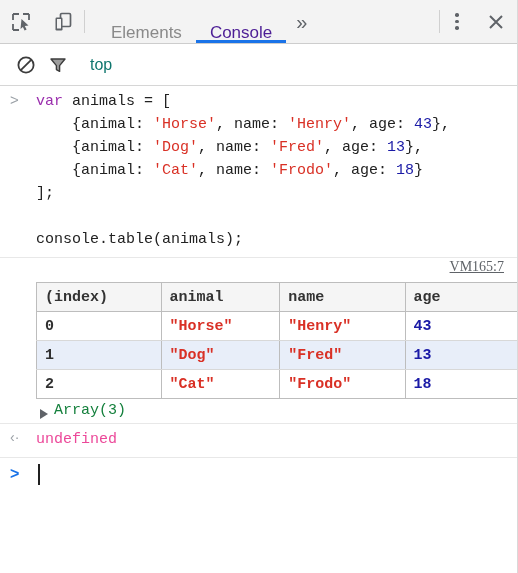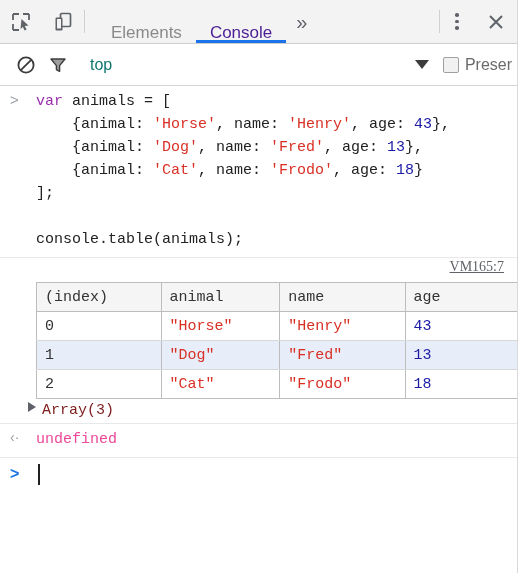--- a/index.html
+++ b/index.html
@@ -221,44 +221,44 @@
     font-size: 15px;
     table-layout: fixed;
     border: 1px solid #bdbdbd;
   }
   table.ctbl th, table.ctbl td {
     border-right: 1px solid #bdbdbd;
     border-bottom: 1px solid #d8d8d8;
     text-align: left;
     padding: 2px 8px;
     height: 24px;
-    font-weight: normal;
+    font-weight: bold;
     overflow: hidden;
     white-space: nowrap;
   }
   table.ctbl th {
     background: #f5f5f5;
     color: #333333;
     border-bottom: 1px solid #bdbdbd;
   }
   table.ctbl th:last-child, table.ctbl td:last-child { border-right: none; }
   table.ctbl tr:last-child td { border-bottom: none; }
   table.ctbl tr.odd td { background: #e8eef9; }
   td.c-idx { color: #303030; }
   td.c-str { color: #d93025; }
   td.c-num { color: #1a1aa6; }
 
   .arr-row {
-    margin-left: 28px;
+    margin-left: 40px;
     margin-top: 3px;
     font-family: "Liberation Mono", monospace;
     font-size: 15px;
-    color: #7f1d1d;
-    display: flex;
-    align-items: flex-start;
+    color: #15803d;
+    display: flex;
+    align-items: flex-end;
     gap: 6px;
     cursor: pointer;
   }
   .tri {
     width: 0; height: 0;
     border-top: 5px solid transparent;
     border-bottom: 5px solid transparent;
     border-left: 8px solid #5f6368;
   }
 
@@ -358,25 +358,20 @@
   <div class="fb-icon">
     <svg width="20" height="20" viewBox="0 0 20 20">
       <path d="M3 4 H17 L11.6 10.6 V16.4 L8.4 14.6 V10.6 Z" fill="#9e9e9e" stroke="#3c3c3c" stroke-width="1.4" stroke-linejoin="round"></path>
     </svg>
   </div>
 
   <div class="context-sel">
     <span>top</span>
   </div>
 
-  <div class="fb-right">
-    <div class="caret"></div>
-    <div class="chk"></div>
-    <div class="preserve-label">Preser</div>
-  </div>
 </div>
 
 <div class="console">
 
   <div class="entry">
     <div class="gutter">&gt;</div>
     <div class="code" id="code-block"><span class="kw">var</span><span> animals = [</span>
 <span>    {animal: </span><span class="str">'Horse'</span><span>, name: </span><span class="str">'Henry'</span><span>, age: </span><span class="num">43</span><span>},</span>
 <span>    {animal: </span><span class="str">'Dog'</span><span>, name: </span><span class="str">'Fred'</span><span>, age: </span><span class="num">13</span><span>},</span>
 <span>    {animal: </span><span class="str">'Cat'</span><span>, name: </span><span class="str">'Frodo'</span><span>, age: </span><span class="num">18</span><span>}</span>

